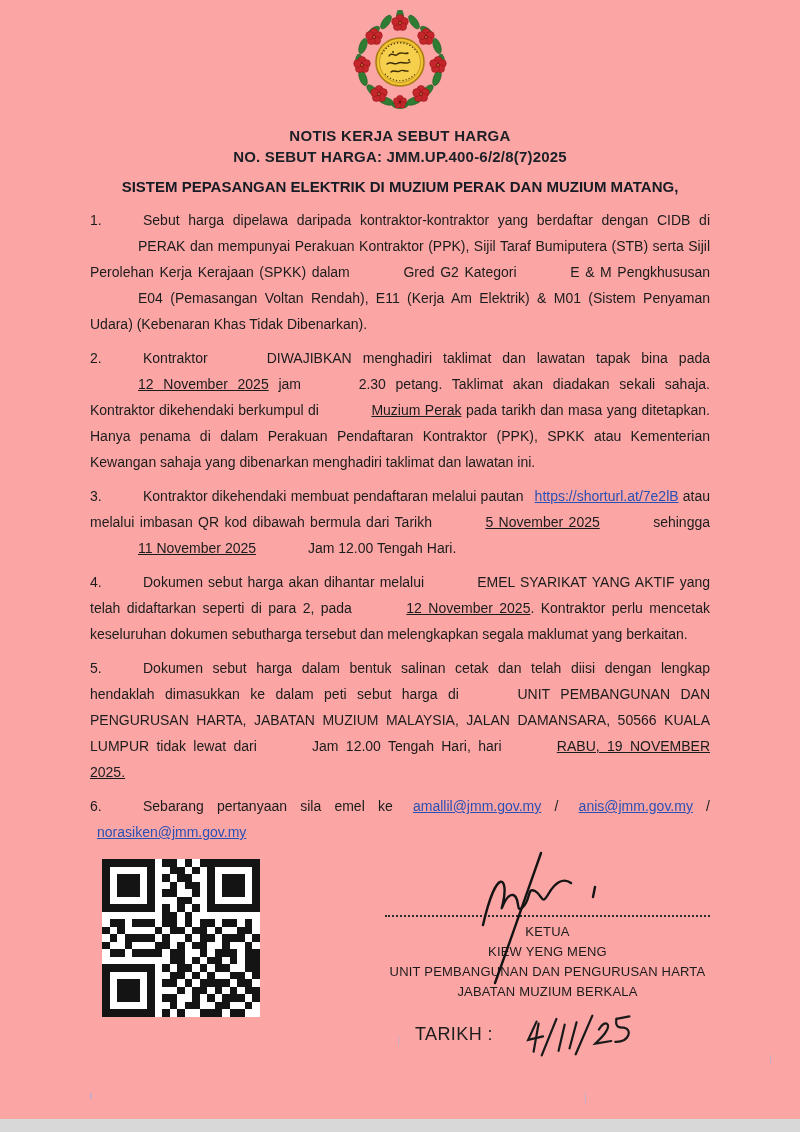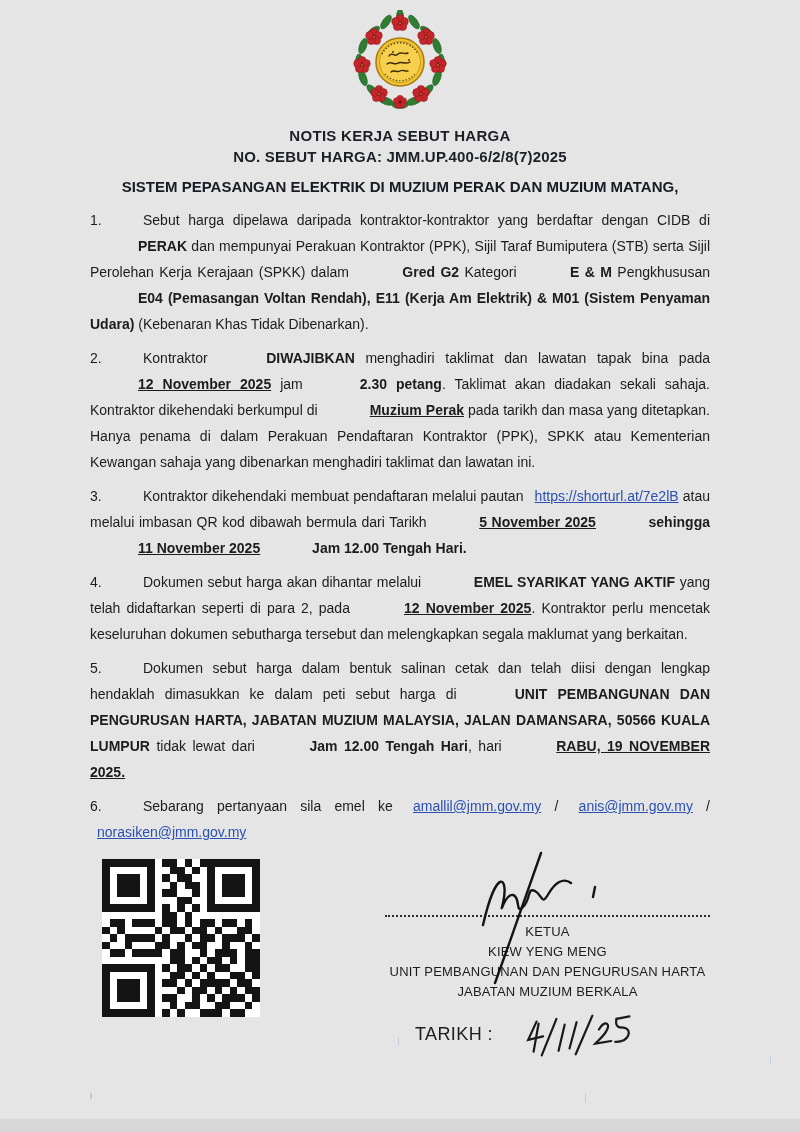--- a/index.html
+++ b/index.html
@@ -1,27 +1,27 @@
 <!DOCTYPE html>
 <html><head>
 <meta charset="utf-8">
 <style>
   html,body{margin:0;padding:0;background:#ffffff;}
   .page{
-    position:relative;width:800px;height:1132px;margin:0 auto;background:#e5e5e5;
+    position:relative;width:800px;height:1132px;margin:0 auto;background:#fca5a5;
     font-family:"Liberation Sans","DejaVu Sans",sans-serif;color:#1d1d1d;overflow:hidden;
   }
   .logo-wrap{padding-top:10px;text-align:center;}
   .notice-title{margin-top:13px;text-align:center;font-weight:bold;font-size:15px;letter-spacing:.3px;color:#1b1f26;}
   .ref-no{margin-top:4px;text-align:center;font-weight:bold;font-size:15px;letter-spacing:.2px;color:#1b1f26;}
   .subject{margin:10px auto 0;max-width:640px;text-align:center;font-weight:bold;font-size:15px;line-height:24px;color:#161b24;}
   .body-text{margin:8px 90px 0;font-size:14px;line-height:26px;text-align:justify;color:#1c1c1c;}
   .body-text p{margin:0 0 8px 0;}
   .pnum{display:inline-block;width:53px;}
-  .b{font-weight:bold;padding-left:48px;}
+  .b{font-weight:normal;padding-left:48px;}
   .u{text-decoration:underline;}
   .lnk{color:#2a50b4;text-decoration:underline;padding-left:7px;}
   .bottom{display:flex;align-items:flex-start;margin:14px 90px 0;}
   .qr{display:grid;width:158px;height:158px;margin-left:12px;background:#fff;}
   .qm{background:#141414;}
   .sig-col{margin-left:auto;width:325px;position:relative;}
   .sig-area{position:relative;height:56px;}
   .sig-svg{position:absolute;left:60px;top:-12px;z-index:2;}
   .dotline{height:0;border-bottom:2.5px dotted #2b2b2b;}
   .sig-lines{margin-top:5px;text-align:center;font-size:13px;line-height:20px;color:#1c1c1c;letter-spacing:.2px;}

